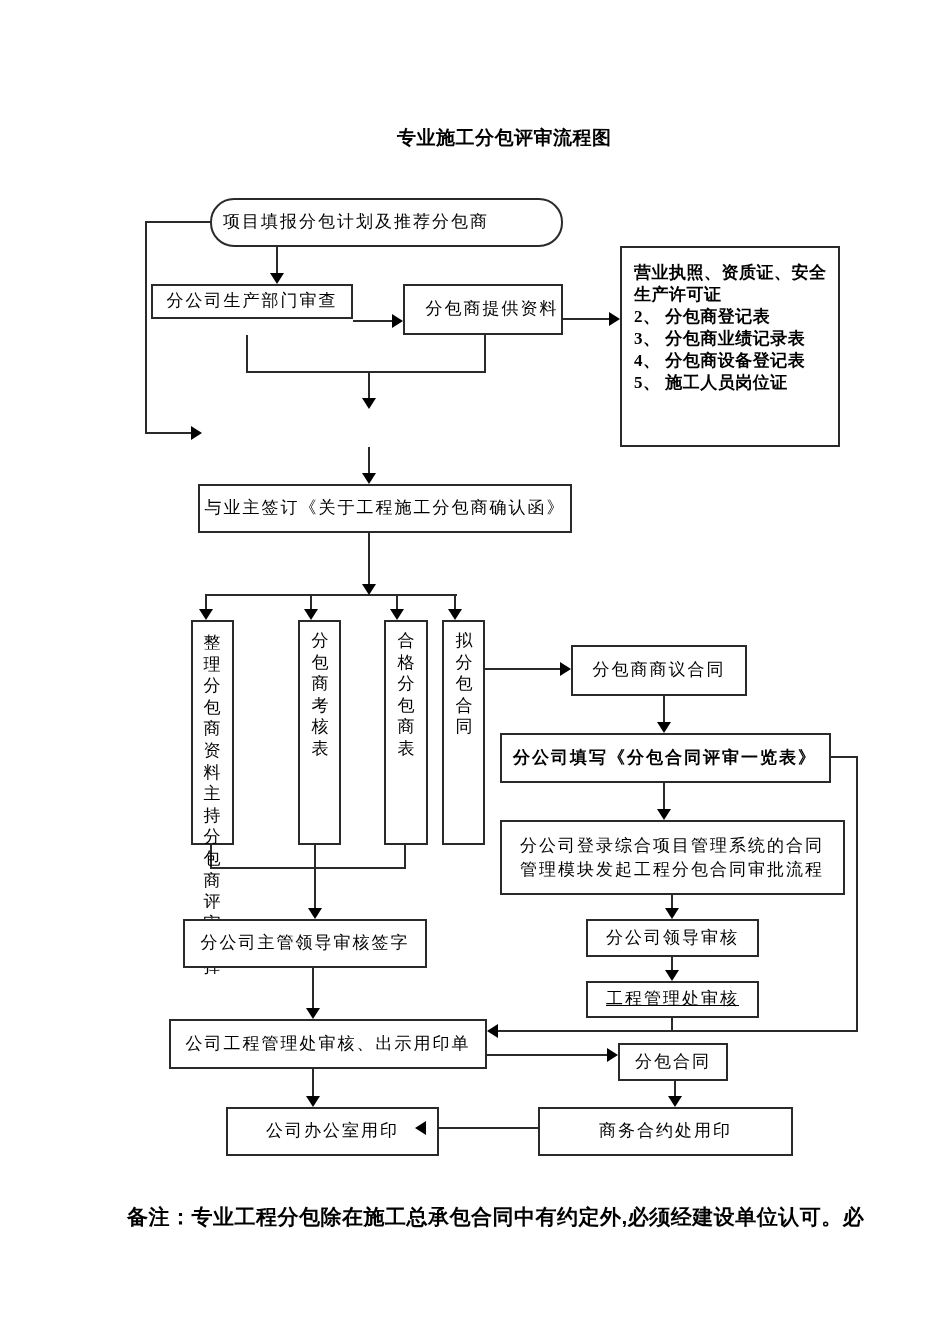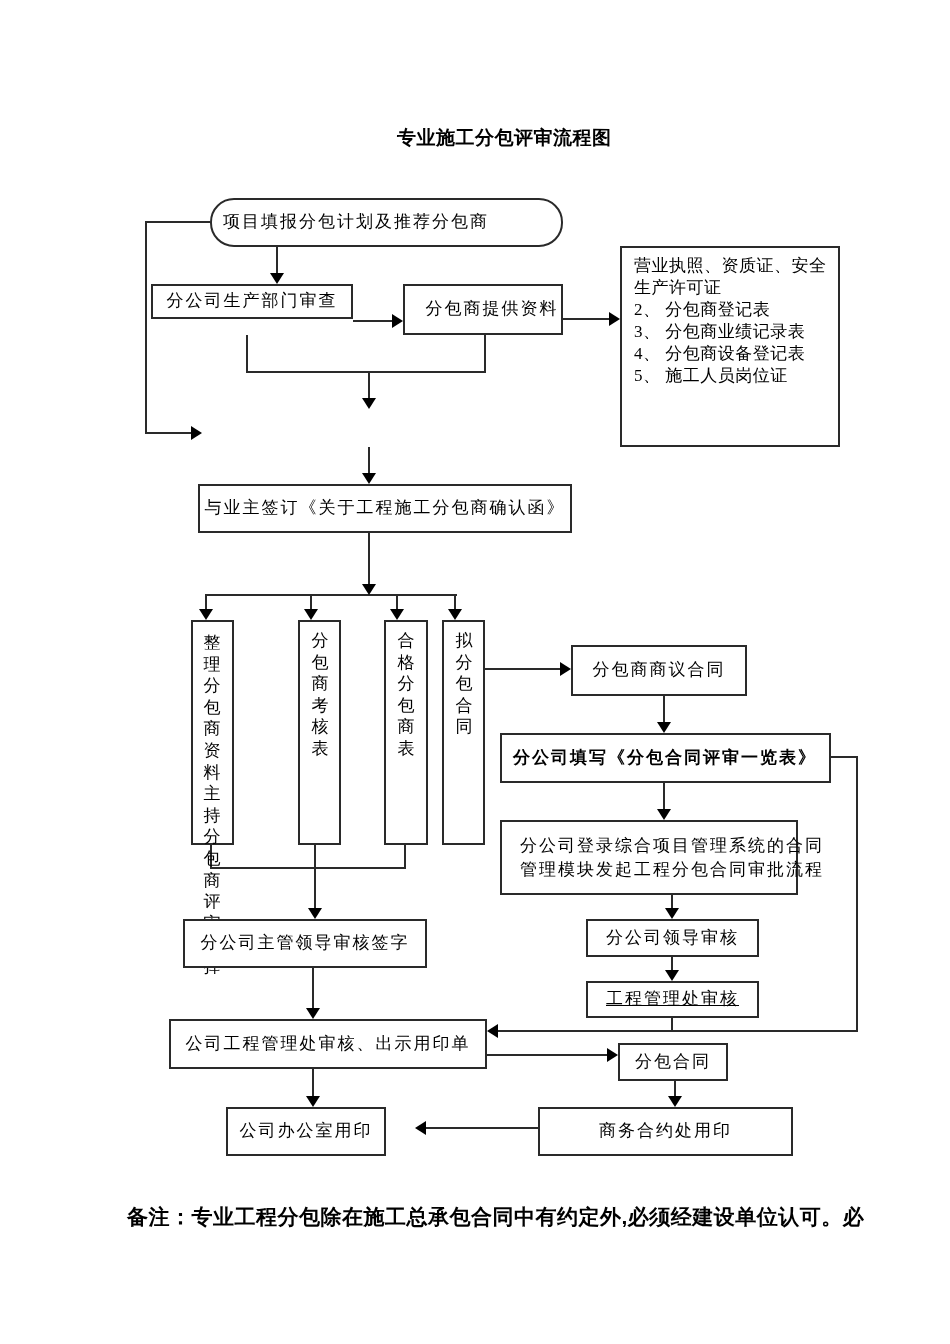--- a/index.html
+++ b/index.html
@@ -20,21 +20,21 @@
     z-index:2; white-space:nowrap;
   }
   .box.c { justify-content:center; text-align:center; }
   .box.l { padding-left:11px; }
   .vrect { position:absolute; box-sizing:border-box; border:2px solid #2a2a2a; background:#ffffff; z-index:2; }
   .vtext {
     position:absolute; width:18px; font-size:17px; line-height:21.6px;
     text-align:center; word-break:break-all; letter-spacing:0; z-index:3; white-space:normal;
   }
   .docs {
-    display:block; padding:7px 6px 0 12px; letter-spacing:0.5px; line-height:22px;
+    display:block; padding:14px 6px 0 12px; letter-spacing:0.5px; line-height:22px;font-weight:bold;
   }
   .docs div { white-space:nowrap; }
   .multiline { flex-direction:column; align-items:flex-start; justify-content:center; padding-left:18px; }
   .multiline div { white-space:nowrap; letter-spacing:2px; line-height:24px; }
   .topbox { z-index:4; }
   .ln { position:absolute; background:#2a2a2a; z-index:1; }
   .ad { position:absolute; width:0; height:0; border-left:7px solid transparent;
         border-right:7px solid transparent; border-top:11px solid #000; z-index:2; }
   .arr { position:absolute; width:0; height:0; border-top:7px solid transparent;
         border-bottom:7px solid transparent; border-left:11px solid #000; z-index:2; }
@@ -92,21 +92,21 @@
   <div class="vtext" style="left:455px; top:630px;">拟分包合同</div>
 
   <div class="box c" style="left:571px; top:645px; width:176px; height:51px;">
     <span>分包商商议合同</span>
   </div>
 
   <div class="box l" style="left:500px; top:733px; width:331px; height:50px;font-weight:bold;">
     <span>分公司填写《分包合同评审一览表》</span>
   </div>
 
-  <div class="box multiline" style="left:500px; top:820px; width:298px; height:75px;">
+  <div class="box multiline" style="left:500px; top:820px; width:345px; height:75px;">
     <div>分公司登录综合项目管理系统的合同</div>
     <div>管理模块发起工程分包合同审批流程</div>
   </div>
 
   <div class="box c" style="left:586px; top:919px; width:173px; height:38px;">
     <span>分公司领导审核</span>
   </div>
 
   <div class="box c" style="left:586px; top:981px; width:173px; height:37px;text-decoration:underline;">
     <span>工程管理处审核</span>
@@ -117,21 +117,21 @@
   </div>
 
   <div class="box c" style="left:169px; top:1019px; width:318px; height:50px;">
     <span>公司工程管理处审核、出示用印单</span>
   </div>
 
   <div class="box c" style="left:618px; top:1043px; width:110px; height:38px;">
     <span>分包合同</span>
   </div>
 
-  <div class="box c" style="left:226px; top:1107px; width:160px; height:49px;">
+  <div class="box c" style="left:226px; top:1107px; width:213px; height:49px;">
     <span>公司办公室用印</span>
   </div>
 
   <div class="box c" style="left:538px; top:1107px; width:255px; height:49px;">
     <span>商务合约处用印</span>
   </div>
 
   <div class="ln" style="left:276px; top:247px; width:2px; height:27px;"></div>
   <div class="ad" style="left:270px; top:273px;"></div>
 

